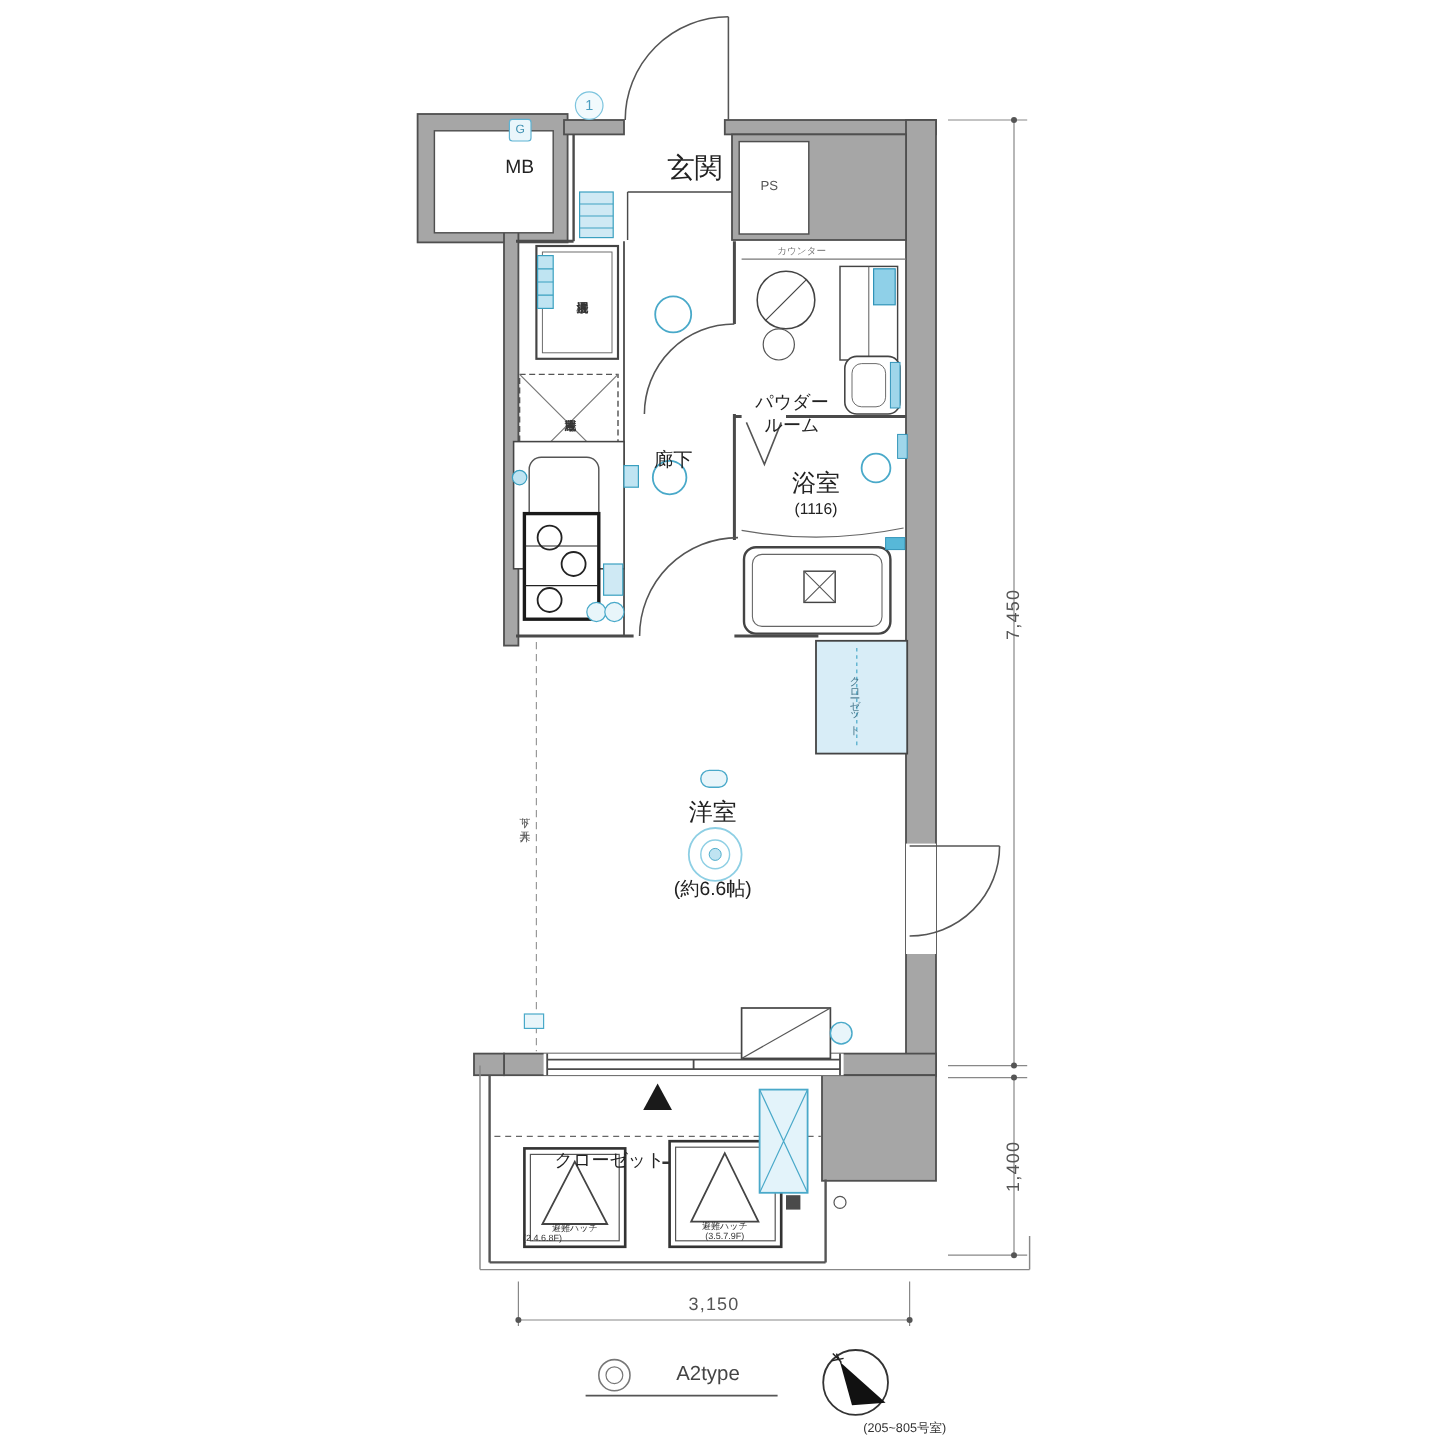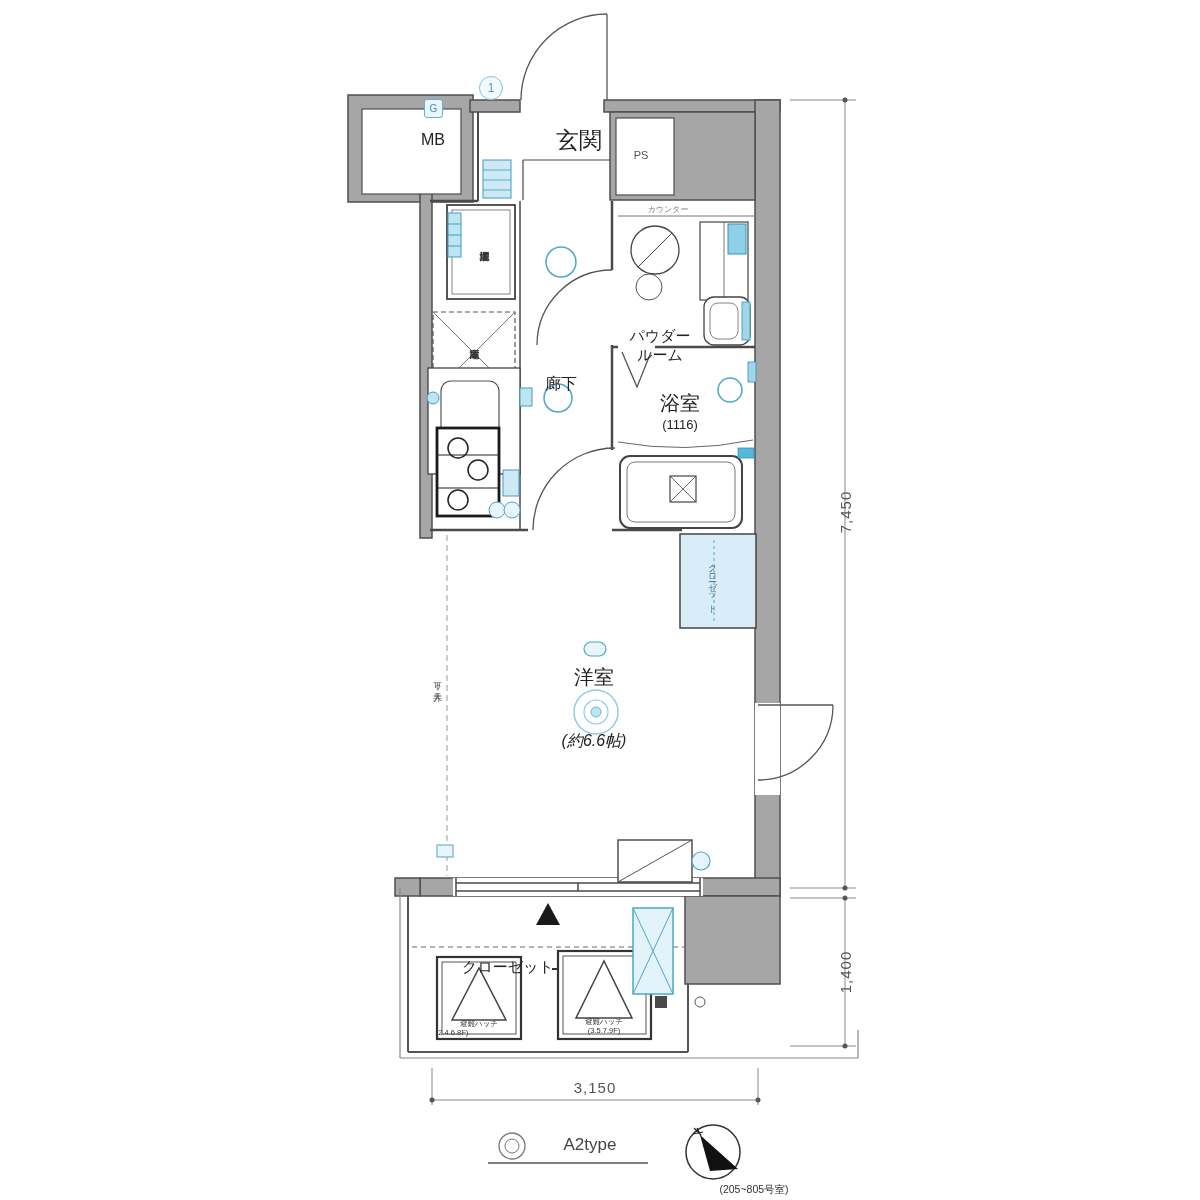--- a/index.html
+++ b/index.html
@@ -181,21 +181,21 @@
 <div class="lbl" style="left:660px;top:305px;font-size:15px;white-space:pre-line;line-height:19px;margin-top:40px;">パウダー
 ルーム</div>
 <div class="lbl" style="left:561px;top:360px;font-size:16px;margin-top:24px;">廊下</div>
 <div class="lbl" style="left:680px;top:403px;font-size:20px;">浴室</div>
 <div class="lbl" style="left:680px;top:424px;font-size:13px;text-align:center;">(1116)</div>
 <div class="lbl v" style="left:484px;top:222px;height:42px;font-size:10px;color:#333;">洗濯機置場</div>
 <div class="lbl v" style="left:474px;top:320px;height:42px;font-size:10px;color:#333;">冷蔵庫置場</div>
 <div class="lbl v" style="left:712px;top:542px;height:82px;font-size:9px;color:#48788c;">クローゼット</div>
 <div class="lbl v" style="left:437px;top:650px;height:60px;font-size:9px;color:#555;">下り天井</div>
 <div class="lbl" style="left:594px;top:677px;font-size:20px;">洋室</div>
-<div class="lbl" style="left:594px;top:741px;font-size:16px;font-style:italic;">(約6.6帖)</div>
+<div class="lbl" style="left:594px;top:741px;font-size:16px;">(約6.6帖)</div>
 <div class="lbl" style="left:508px;top:967px;font-size:15px;">クローゼット</div>
 <div class="lbl" style="left:479px;top:1024px;font-size:7.5px;color:#333;">避難ハッチ</div>
 <div class="lbl" style="left:452px;top:1032px;font-size:7.5px;color:#333;">(2.4.6.8F)</div>
 <div class="lbl" style="left:604px;top:1022px;font-size:7.5px;color:#333;">避難ハッチ</div>
 <div class="lbl" style="left:604px;top:1030px;font-size:7.5px;color:#333;">(3.5.7.9F)</div>
 <div class="lbl dimv" style="left:845px;top:512px;font-size:15px;">7,450</div>
 <div class="lbl dimv" style="left:845px;top:972px;font-size:15px;">1,400</div>
 <div class="lbl dimh" style="left:595px;top:1087px;font-size:15px;">3,150</div>
 <div class="lbl" style="left:590px;top:1145px;font-size:17px;color:#444;">A2type</div>
 <div class="lbl" style="left:722px;top:1190px;font-size:10.5px;color:#333;margin-left:32px;">(205~805号室)</div>

